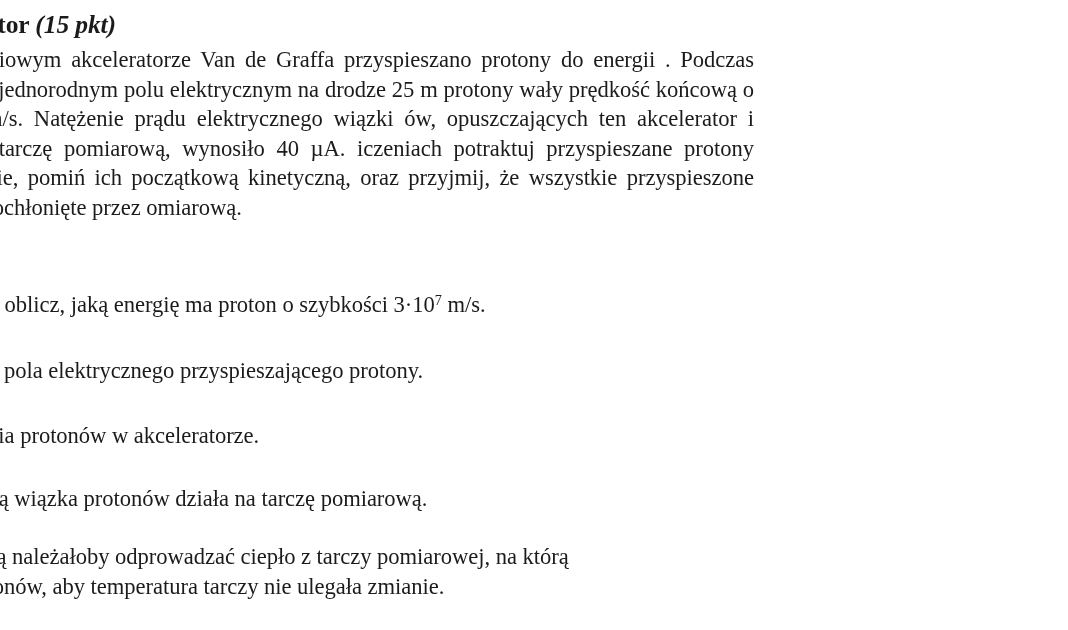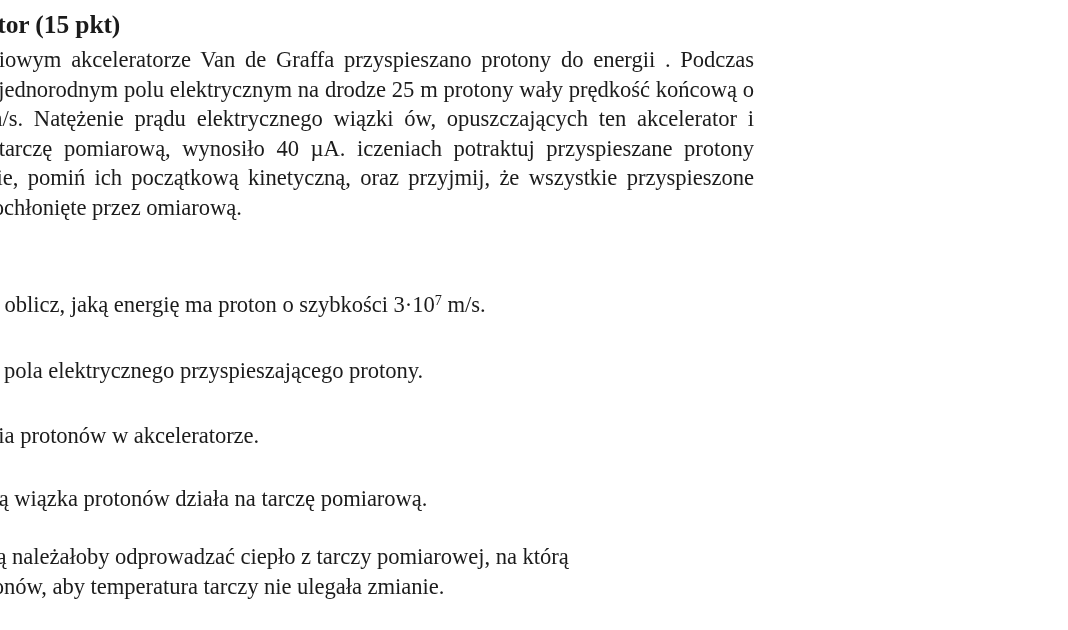--- a/index.html
+++ b/index.html
@@ -39,20 +39,21 @@
     left: 0;
     top: 11px;
     width: 1080px;
     font-size: 25.5px;
     font-weight: bold;
     line-height: 1.12;
     letter-spacing: -0.1px;
     white-space: nowrap;
   }
   .heading .pts {
+    font-style: italic;
     font-weight: bold;
     text-align: right;
   }
 
   .para {
     position: absolute;
     left: 0;
     width: 916px;
     font-size: 22.6px;
     line-height: 29.6px;

